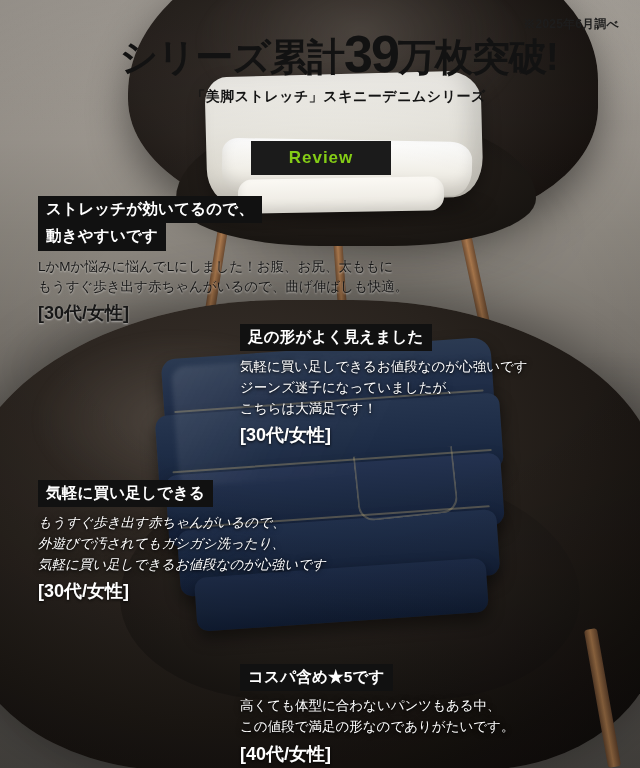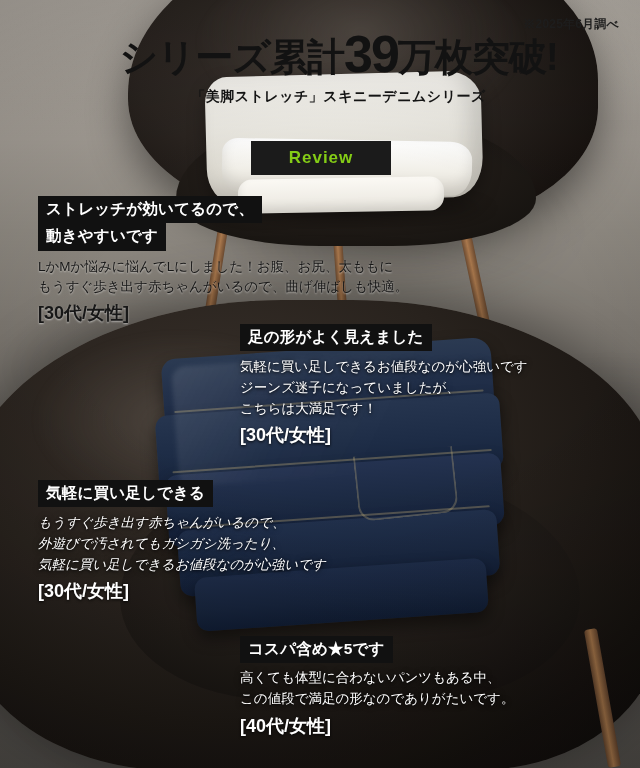--- a/index.html
+++ b/index.html
@@ -309,21 +309,21 @@
     font-weight: 700;
   }
   .rv-meta.dark {
     color: #171717;
     text-shadow: 0 1px 2px rgba(255,255,255,0.55);
   }
 
   #review-1 { left: 38px; top: 196px; }
   #review-2 { left: 240px; top: 324px; }
   #review-3 { left: 38px; top: 480px; }
-  #review-4 { left: 240px; top: 636px; }
+  #review-4 { left: 240px; top: 664px; }
 </style>
 </head>
 <body>
 
 <div class="page">
 
   <div class="bg"></div>
   <div class="wall-seam"></div>
   <div class="wall-edge"></div>
   <div class="bg-noise"></div>

